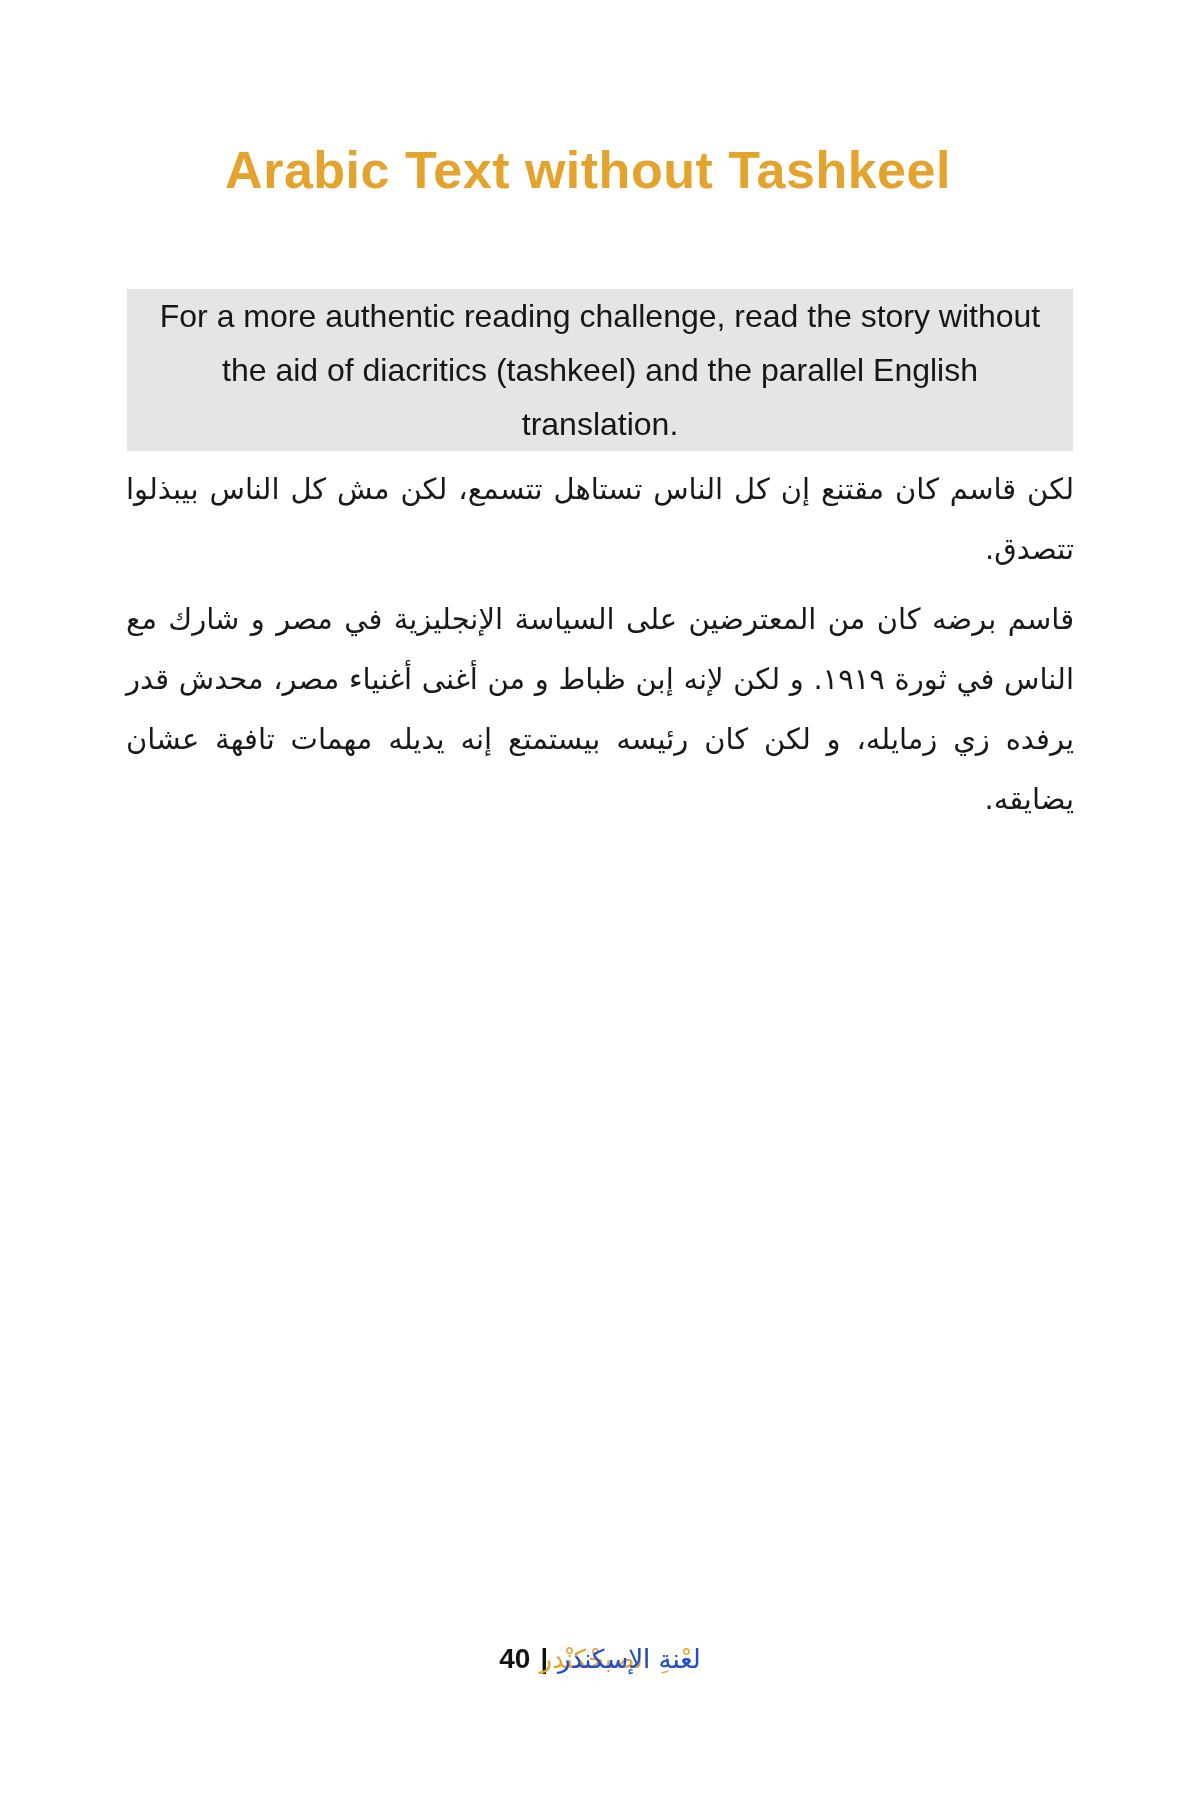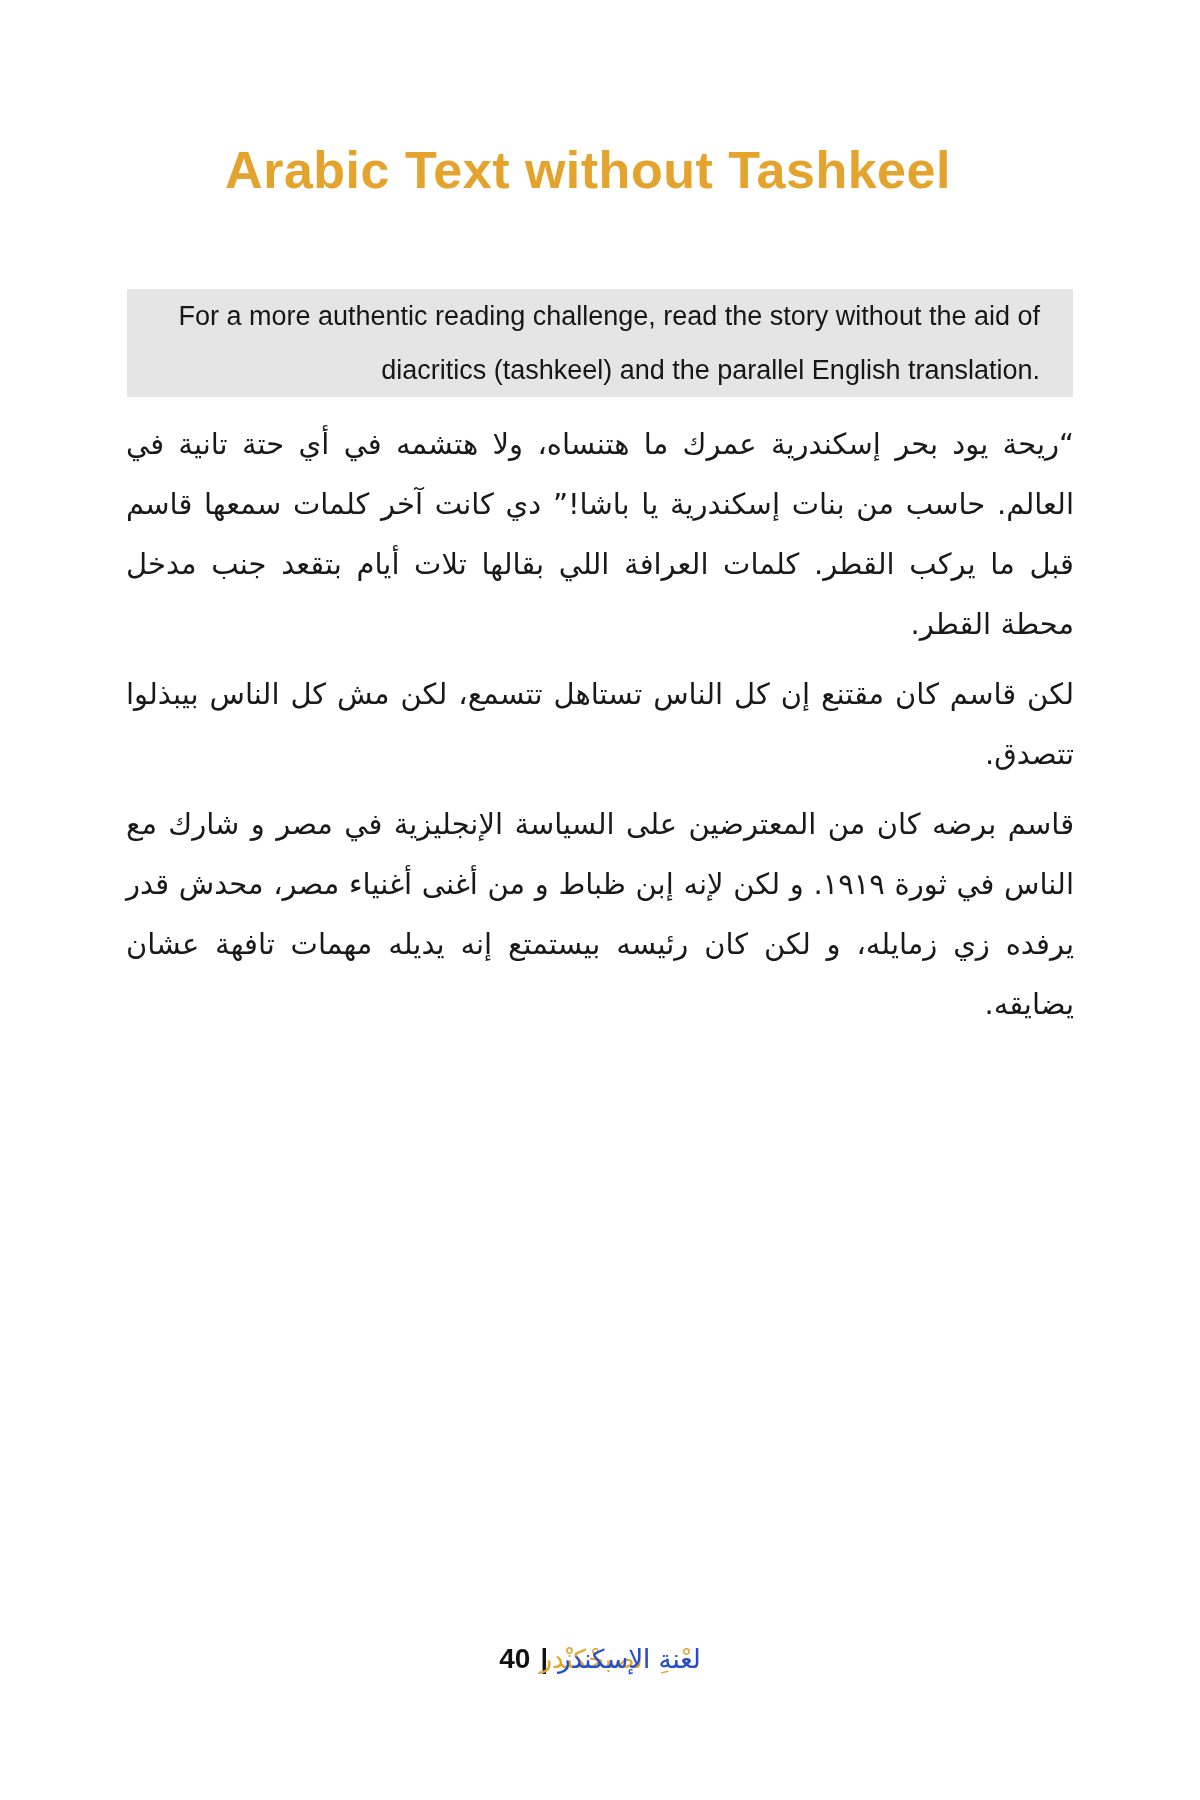--- a/index.html
+++ b/index.html
@@ -33,23 +33,23 @@
   }
 
   
   .instruction {
     width: 914px;
     margin: 89px auto 0 auto;
     background: #E5E5E5;
     padding: 0 16px;
   }
   .instruction p {
-    margin: 17px;
-    text-align: right;
-    font-size: 27px;
+    margin: 8px;
+    text-align: center;
+    font-size: 32px;
     line-height: 54px;
     color: #161616;
     font-family: "Liberation Sans", sans-serif;
   }
 
   
   .story {
     width: 948px;
     margin: 4px auto 0 auto;
     direction: rtl;
@@ -112,21 +112,20 @@
 
 <main class="page">
 
   <h1 class="title">Arabic Text without Tashkeel</h1>
 
   <div class="instruction">
     <p>For a more authentic reading challenge, read the story without the aid of diacritics (tashkeel) and the parallel English translation.</p>
   </div>
 
   <section class="story" dir="rtl" lang="ar">
-    <p class="para">“ريحة يود بحر إسكندرية عمرك ما هتنساه، ولا هتشمه في أي حتة تانية في العالم. حاسب من بنات إسكندرية يا باشا!” دي كانت آخر كلمات سمعها قاسم قبل ما يركب القطر. كلمات العرافة اللي بقالها تلات أيام بتقعد جنب مدخل محطة القطر.</p>
     <p class="para">لكن قاسم كان مقتنع إن كل الناس تستاهل تتسمع، لكن مش كل الناس بيبذلوا تتصدق.</p>
     <p class="para">قاسم برضه كان من المعترضين على السياسة الإنجليزية في مصر و شارك مع الناس في ثورة ١٩١٩. و لكن لإنه إبن ظباط و من أغنى أغنياء مصر، محدش قدر يرفده زي زمايله، و لكن كان رئيسه بيستمتع إنه يديله مهمات تافهة عشان يضايقه.</p>
   </section>
 
   <footer class="footer">
     <span class="footer-ar" lang="ar" dir="rtl">
       <span class="marks" aria-hidden="true">لعْنةِ الصبحْكنْدر</span>
       <span class="base">لعنة الإسكندر</span>
     </span>
     <span class="footer-sep">|</span>

